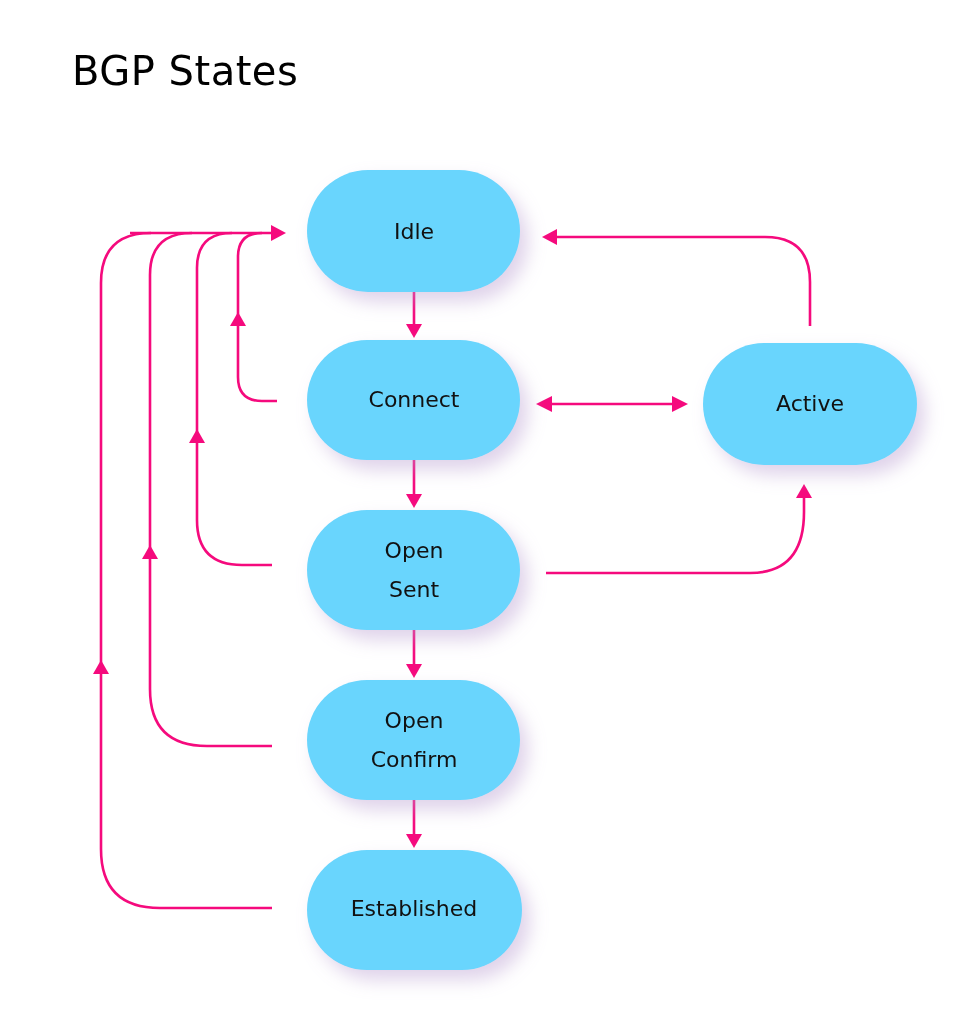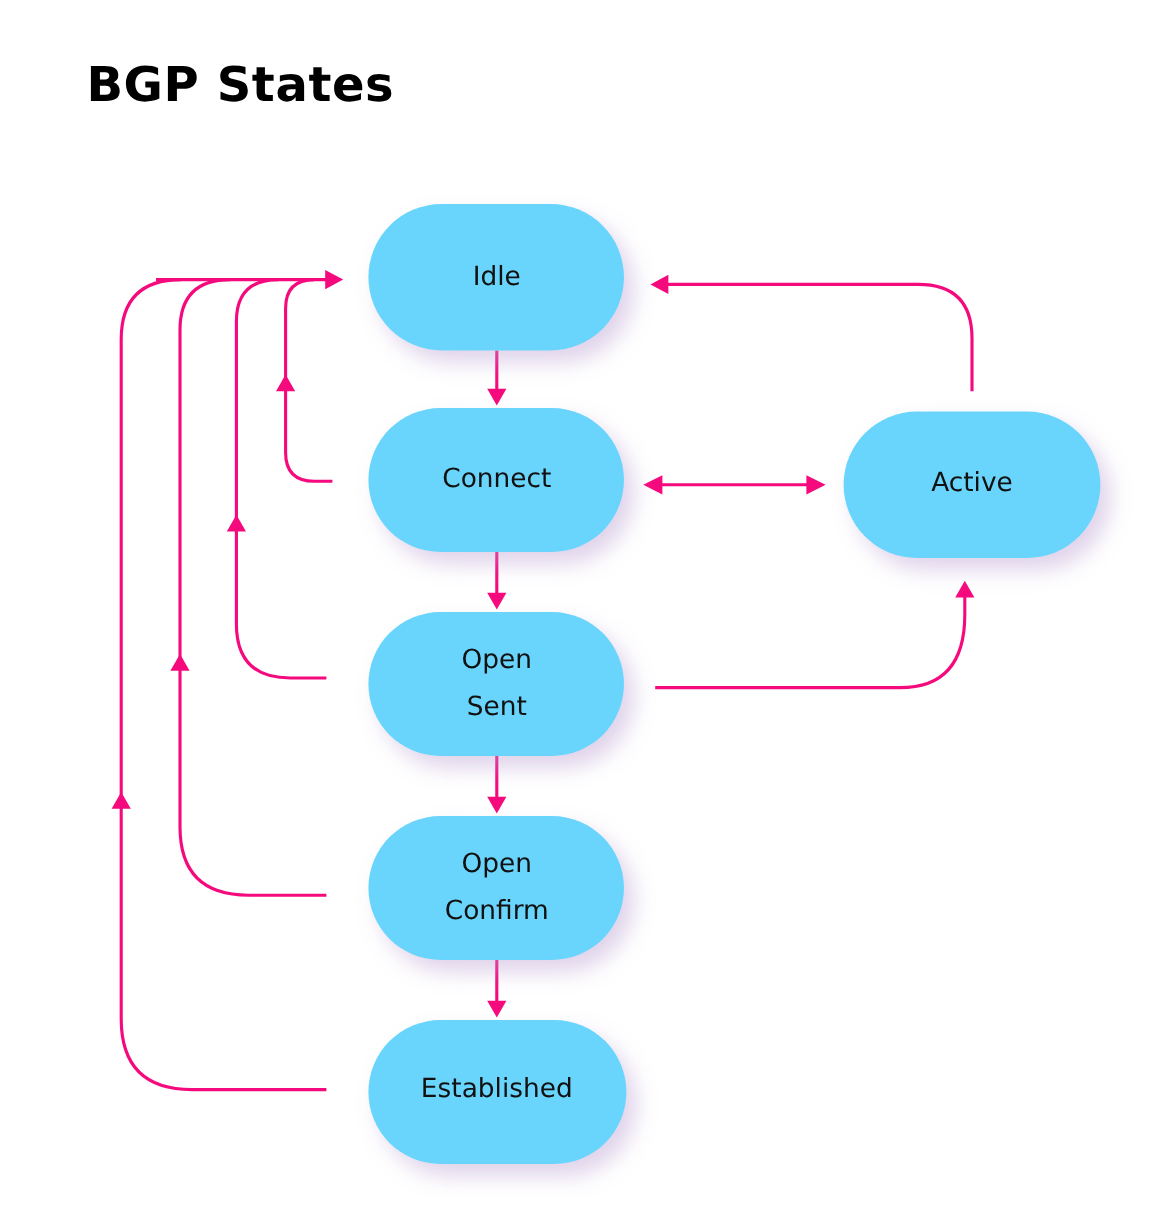--- a/index.html
+++ b/index.html
@@ -12,21 +12,21 @@
       height: 1024px;
       position: relative;
       overflow: hidden;
       font-family: "DejaVu Sans", sans-serif;
     }
     .title {
       position: absolute;
       left: 72px;
       top: 48px;
       font-size: 40px;
-      font-weight: bold;
+      font-weight: normal;
       color: #000000;
       letter-spacing: 0.5px;
       margin: 0;
     }
     svg.diagram {
       position: absolute;
       left: 0;
       top: 0;
     }
     .node-rect {

